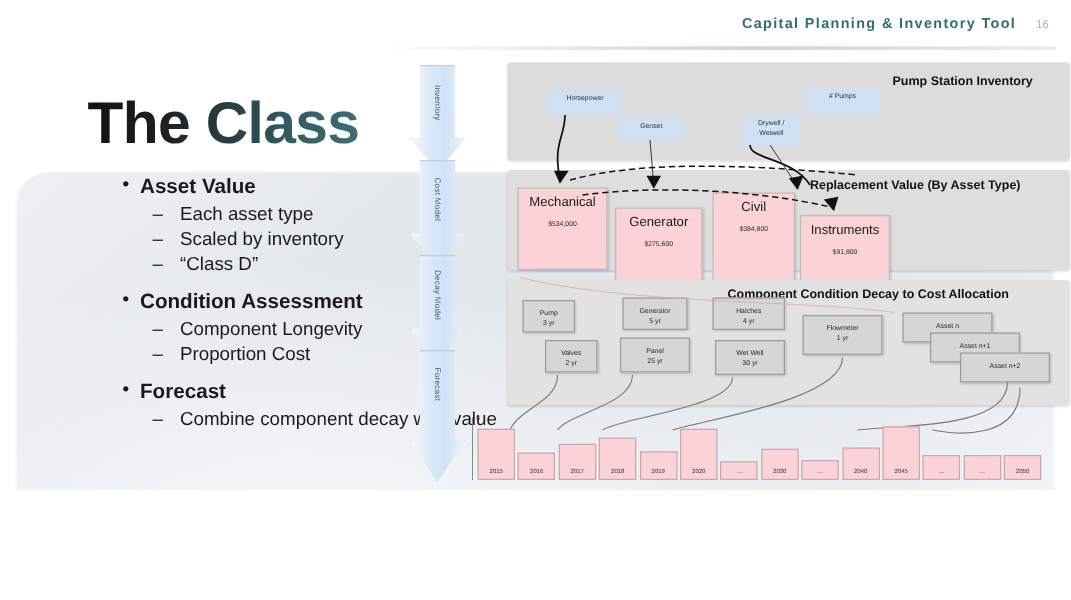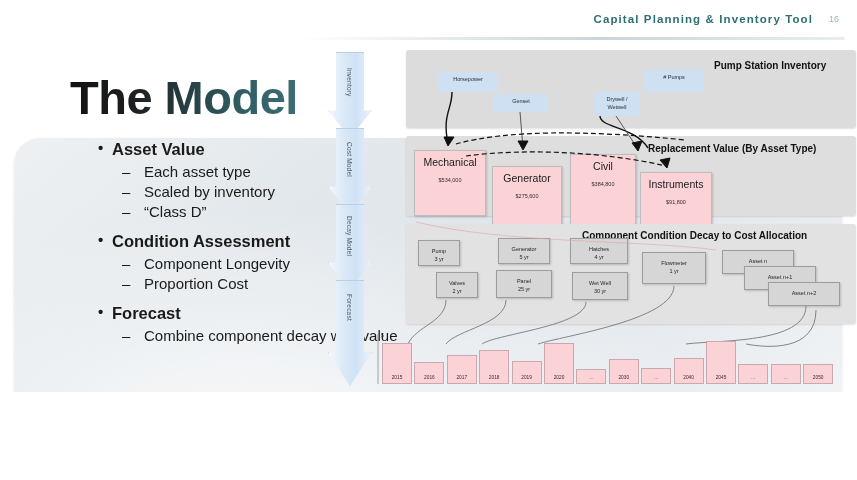--- a/index.html
+++ b/index.html
@@ -183,21 +183,21 @@
 
   <div class="header-bar">
     <div class="header-title">Capital Planning &amp; Inventory Tool</div>
     <div class="header-page">16</div>
     <div class="header-rule"></div>
   </div>
 
   <div class="body-panel"></div>
   <div class="body-panel-sheen"></div>
 
-  <div class="title">The Model</div>
+  <div class="title">The Class</div>
 
   <div class="bullets">
     <div class="b1">Asset Value</div>
     <div class="b2 sp-a">Each asset type</div>
     <div class="b2">Scaled by inventory</div>
     <div class="b2">“Class D”</div>
     <div class="b1 sp-b">Condition Assessment</div>
     <div class="b2 sp-a">Component Longevity</div>
     <div class="b2">Proportion Cost</div>
     <div class="b1 sp-c">Forecast</div>

